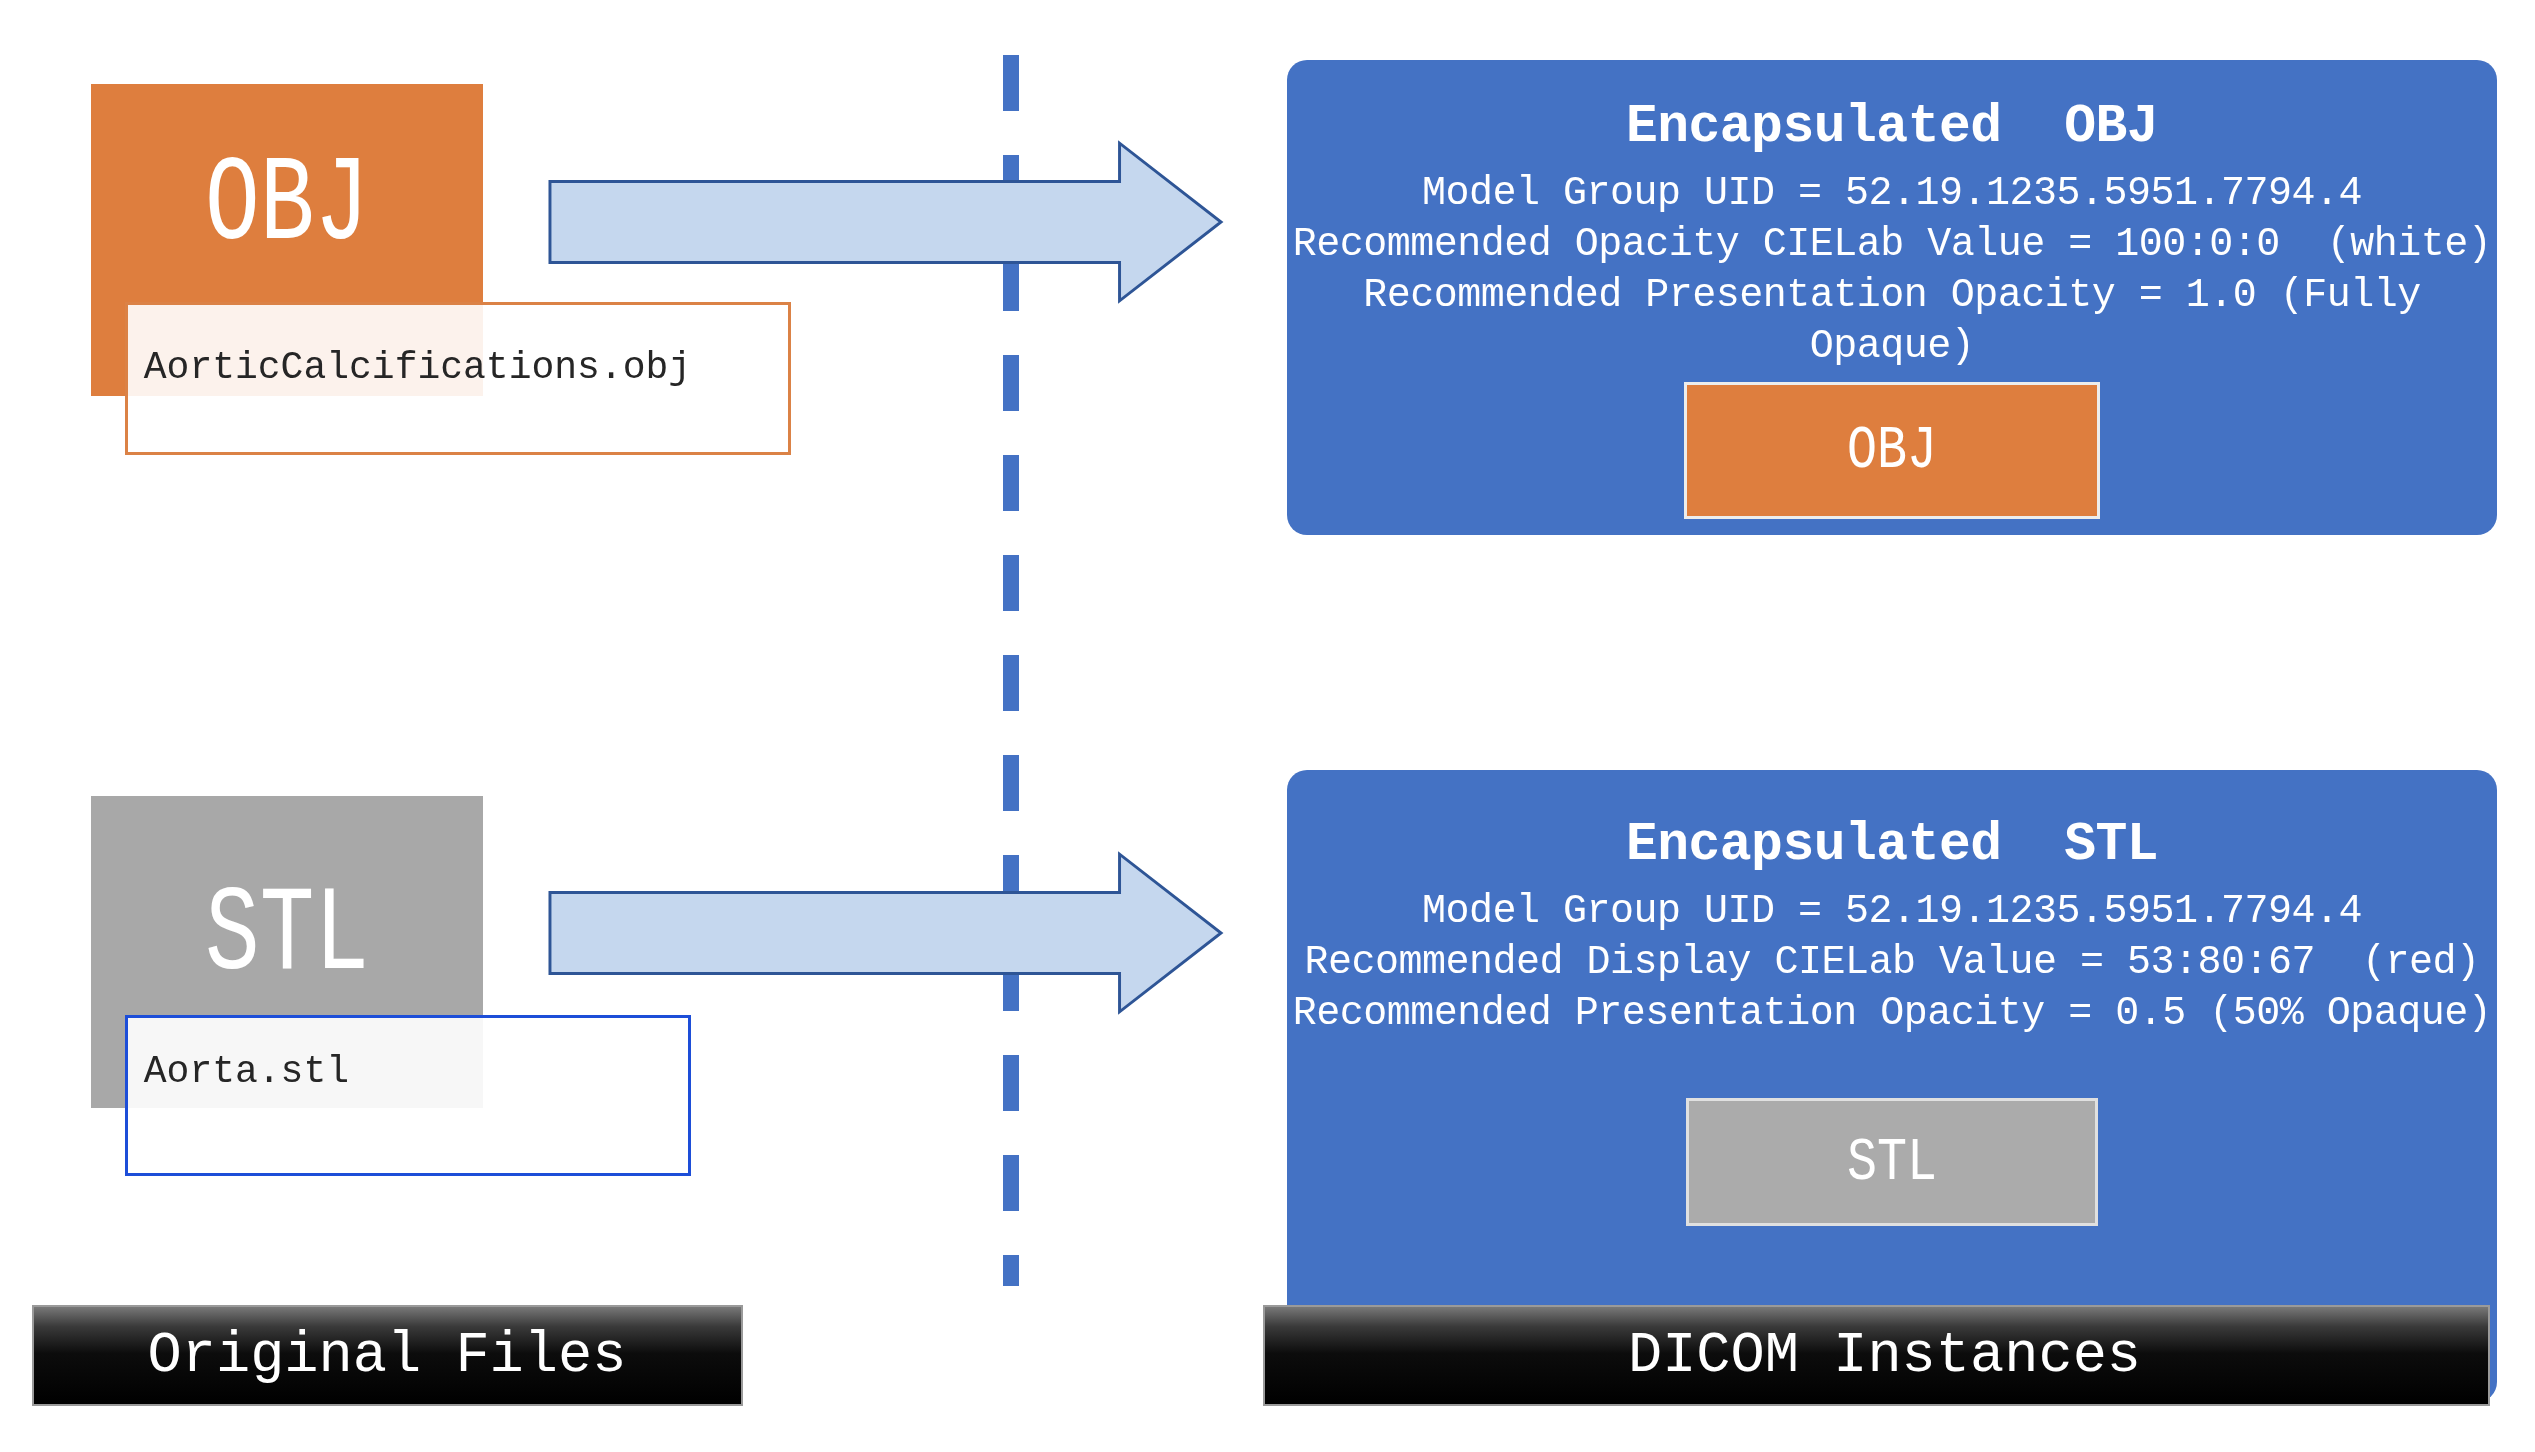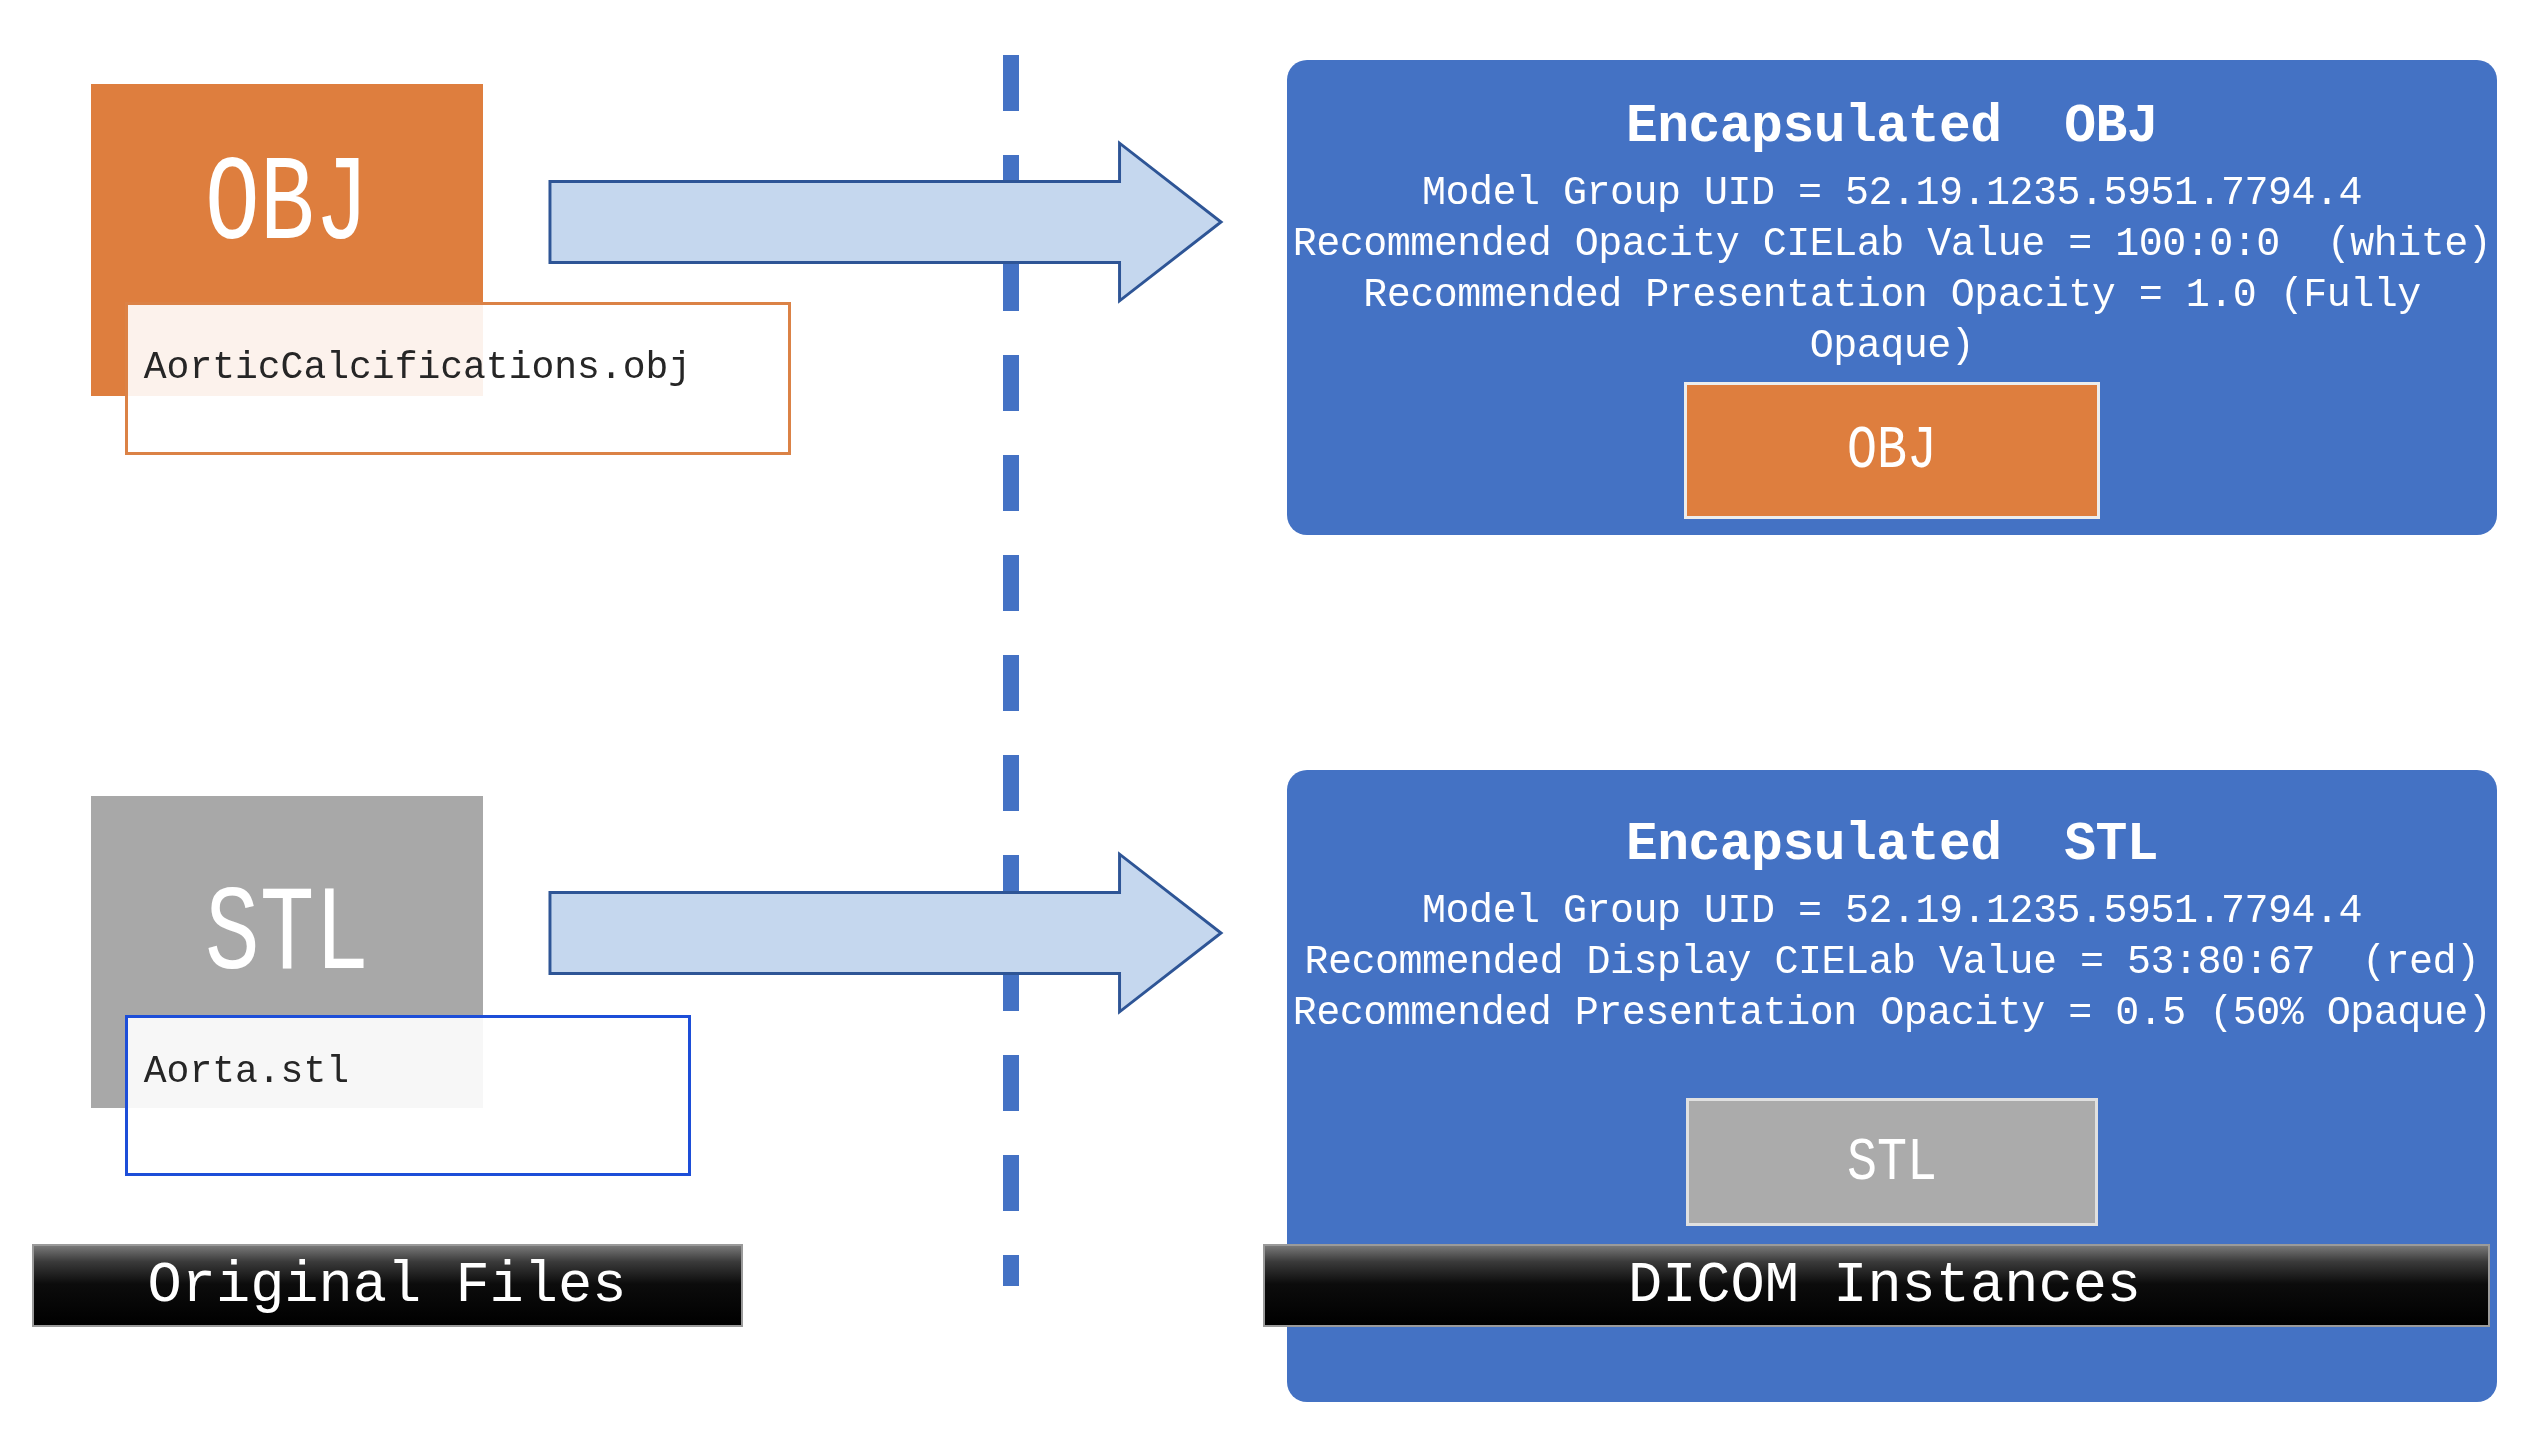--- a/index.html
+++ b/index.html
@@ -112,21 +112,21 @@
   }
   .chip.chip-stl {
     top: 328px; width: 412px; height: 128px;
     background: #ABABAB;
     border: 3px solid #E0E0E0;
   }
 
   
   .banner {
     position: absolute;
-    top: 1244px; height: 83px;
+    top: 1305px; height: 101px;
     background: linear-gradient(180deg, #787878 0%, #3a3a3a 20%, #0c0c0c 48%, #000000 100%);
     border: 2px solid #9a9a9a;
     display: flex; align-items: center; justify-content: center;
     color: #ffffff;
     font-size: 57px;
     z-index: 3;
   }
   .banner-left  { left: 31.5px;   width: 711px; }
   .banner-right { left: 1263px; width: 1227px; padding-left: 16px; }
 </style>

